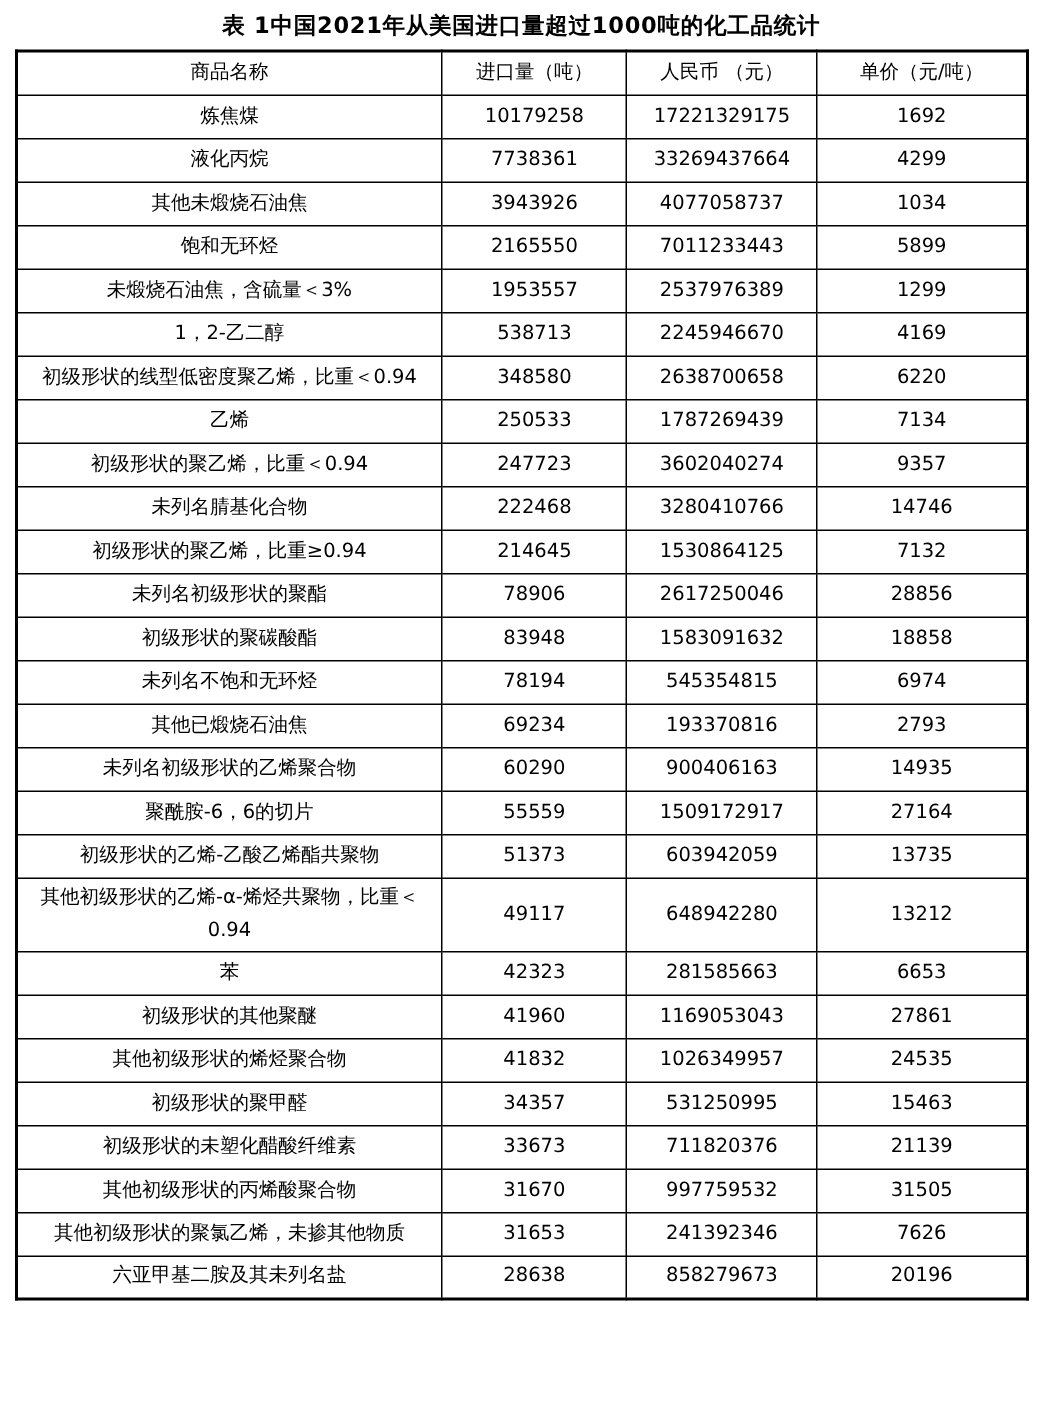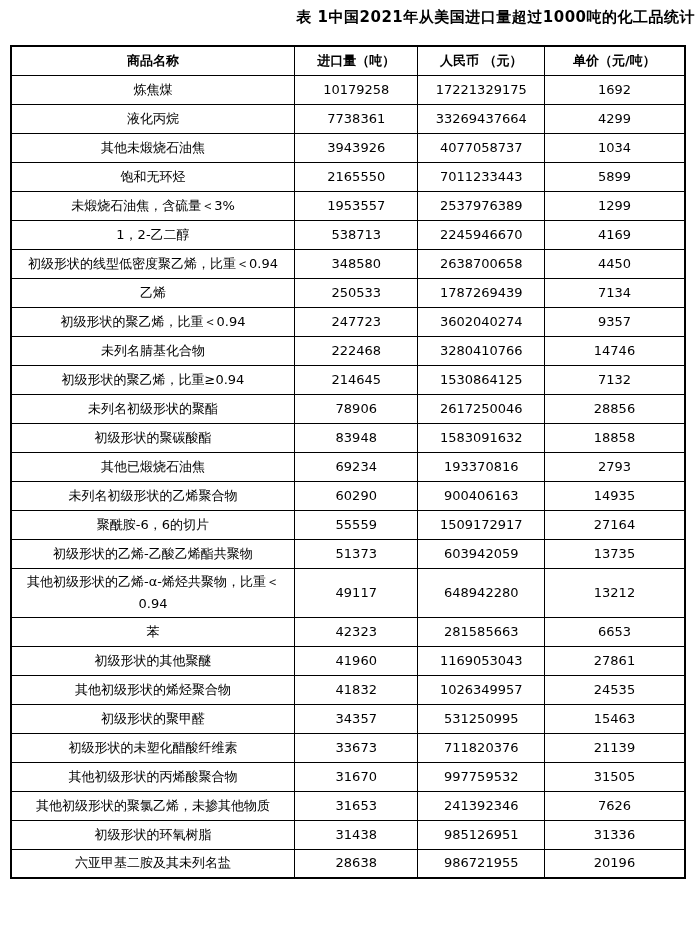--- a/index.html
+++ b/index.html
@@ -7,45 +7,45 @@
   body {
     width: 695px;
     height: 945px;
     background: #ffffff;
     color: #000000;
     font-family: "DejaVu Sans", "Liberation Sans", sans-serif;
     overflow: hidden;
   }
   .page { width: 695px; padding-top: 7px; }
   .page-title {
-    text-align: right;
+    text-align: center;
     font-weight: 700;
     font-size: 15px;
     line-height: 20px;
-    margin-bottom: 18px;
+    margin-bottom: 6px;
     letter-spacing: 0.5px;
   }
   table.data-table {
     border-collapse: collapse;
     margin: 0 auto;
     width: 676px;
     table-layout: fixed;
     border: 2px solid #000000;
   }
   .data-table th, .data-table td {
     border: 1px solid #000000;
     text-align: center;
     vertical-align: middle;
     padding: 2px 4px;
     font-size: 13px;
     height: 29px;
     line-height: 22px;
     word-break: break-word;
   }
-  .data-table th { font-weight: 700; margin-left: 41px; }
+  .data-table th { font-weight: 400; margin-left: 41px; }
   .data-table td { font-weight: 400; }
 </style>
 </head>
 <body>
 
 <div class="page">
   <div class="page-title">表 1中国2021年从美国进口量超过1000吨的化工品统计</div>
 
   <table class="data-table">
     <colgroup>
@@ -96,21 +96,21 @@
         <tr>
           <td>1，2-乙二醇</td>
           <td>538713</td>
           <td>2245946670</td>
           <td>4169</td>
         </tr>
         <tr>
           <td>初级形状的线型低密度聚乙烯，比重＜0.94</td>
           <td>348580</td>
           <td>2638700658</td>
-          <td>4450</td>
+          <td>6220</td>
         </tr>
         <tr>
           <td>乙烯</td>
           <td>250533</td>
           <td>1787269439</td>
           <td>7134</td>
         </tr>
         <tr>
           <td>初级形状的聚乙烯，比重＜0.94</td>
           <td>247723</td>
@@ -135,20 +135,26 @@
           <td>2617250046</td>
           <td>28856</td>
         </tr>
         <tr>
           <td>初级形状的聚碳酸酯</td>
           <td>83948</td>
           <td>1583091632</td>
           <td>18858</td>
         </tr>
         <tr>
+          <td>未列名不饱和无环烃</td>
+          <td>78194</td>
+          <td>545354815</td>
+          <td>6974</td>
+        </tr>
+        <tr>
           <td>其他已煅烧石油焦</td>
           <td>69234</td>
           <td>193370816</td>
           <td>2793</td>
         </tr>
         <tr>
           <td>未列名初级形状的乙烯聚合物</td>
           <td>60290</td>
           <td>900406163</td>
           <td>14935</td>
@@ -207,26 +213,20 @@
           <td>997759532</td>
           <td>31505</td>
         </tr>
         <tr>
           <td>其他初级形状的聚氯乙烯，未掺其他物质</td>
           <td>31653</td>
           <td>241392346</td>
           <td>7626</td>
         </tr>
         <tr>
-          <td>初级形状的环氧树脂</td>
-          <td>31438</td>
-          <td>985126951</td>
-          <td>31336</td>
-        </tr>
-        <tr>
           <td>六亚甲基二胺及其未列名盐</td>
           <td>28638</td>
-          <td>986721955</td>
+          <td>858279673</td>
           <td>20196</td>
         </tr>
       </tbody>
   </table>
 </div>
 
 </body></html>

